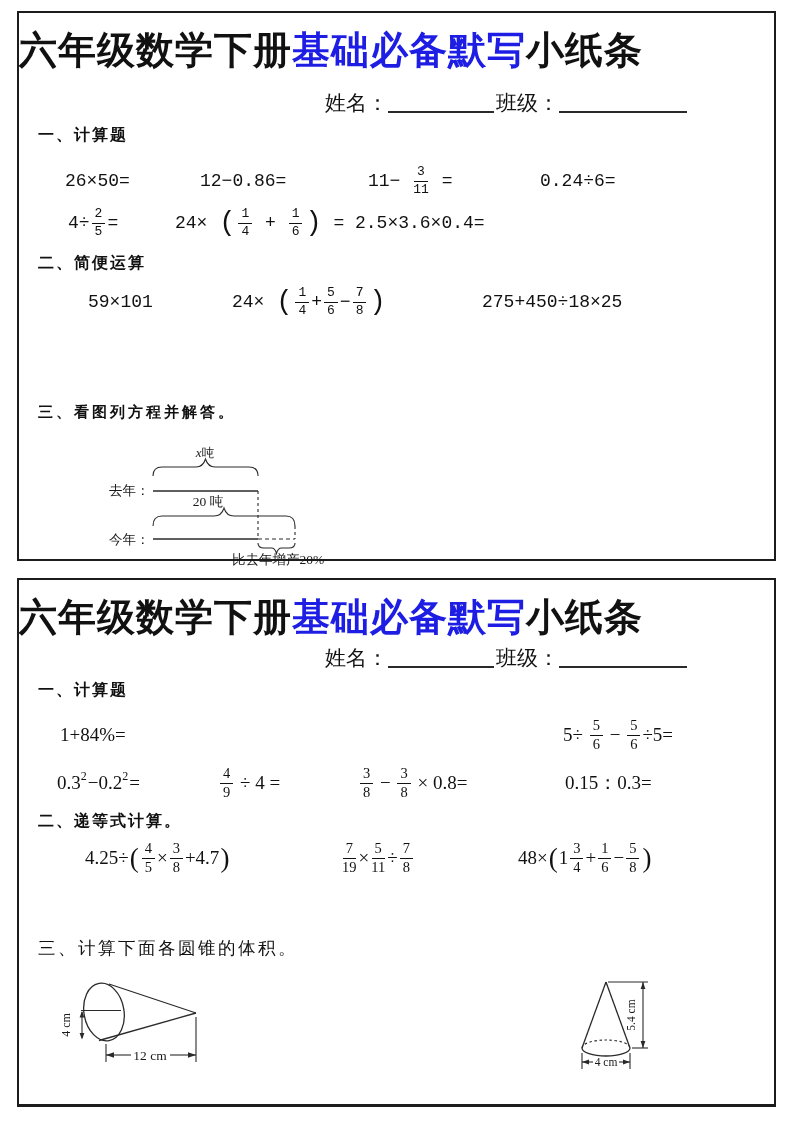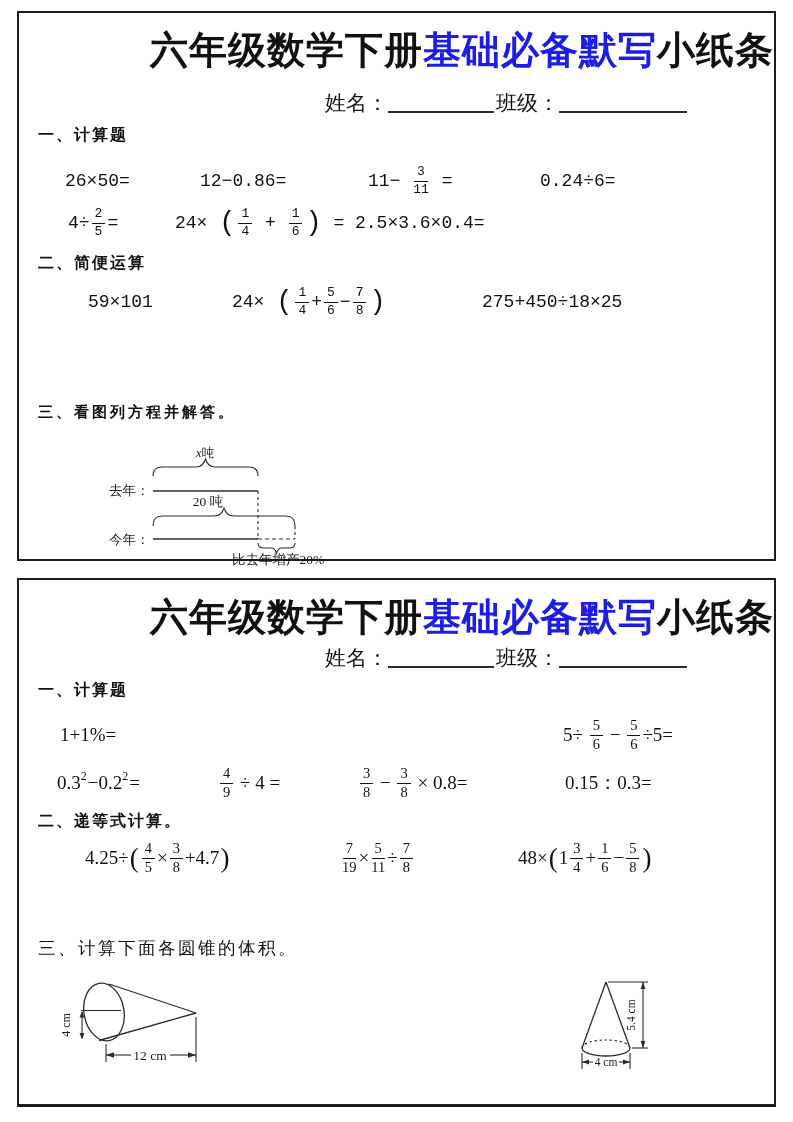--- a/index.html
+++ b/index.html
@@ -1,21 +1,21 @@
 <!DOCTYPE html>
 <html><head>
 <meta charset="utf-8">
 <style>
   html,body{margin:0;padding:0;background:#ffffff;}
   .page{position:relative;width:793px;height:1122px;background:#ffffff;overflow:hidden;
         font-family:"Liberation Sans","DejaVu Sans",sans-serif;color:#111;}
   .panel{position:absolute;left:17px;width:755px;background:#fff;border:2px solid #1c1c1c;}
   #panel1{top:11px;height:546px;}
   #panel2{top:578px;height:524px;border-bottom-width:3px;}
-  .title{position:absolute;top:12px;left:0;right:0;text-align:right;
+  .title{position:absolute;top:12px;left:0;right:0;text-align:left;
          font-size:38px;font-weight:bold;letter-spacing:1px;white-space:nowrap;}
   .title .hl{color:#1d1de4;}
   .nameline{position:absolute;left:306px;top:76px;font-family:"Liberation Serif","DejaVu Serif",serif;
             font-size:21px;white-space:nowrap;}
   #panel2 .nameline{top:64px;}
   .blank{display:inline-block;border-bottom:2px solid #2a2a2a;height:20px;vertical-align:-3px;}
   .blank.w1{width:106px;margin-right:2px;}
   .blank.w2{width:128px;}
   .heading{position:absolute;left:19px;font-size:16px;font-weight:bold;letter-spacing:2px;white-space:nowrap;}
   .heading.big{font-size:15px;letter-spacing:3px;}
@@ -88,21 +88,21 @@
 
   <div class="panel" id="panel2">
     <div class="title"><span>六年级数学下册</span><span class="hl">基础必备默写</span><span>小纸条</span></div>
 
     <div class="nameline">
       <span>姓名：</span><span class="blank w1"></span><span>班级：</span><span class="blank w2"></span>
     </div>
 
     <div class="heading" style="top:100px">一、计算题</div>
 
-    <div class="expr" style="left:41px;top:132px"><span class="mt">1+1%=</span></div>
+    <div class="expr" style="left:41px;top:132px"><span class="mt">1+84%=</span></div>
     <div class="expr" style="left:544px;top:132px"><span class="mt">5÷ </span><span class="frac"><span class="num">5</span><span class="den">6</span></span><span class="mt"> − </span><span class="frac"><span class="num">5</span><span class="den">6</span></span><span class="mt">÷5=</span></div>
 
     <div class="expr" style="left:38px;top:180px"><span class="mt">0.3</span><sup>2</sup><span class="mt">−0.2</span><sup>2</sup><span class="mt">=</span></div>
     <div class="expr" style="left:199px;top:180px"><span class="frac"><span class="num">4</span><span class="den">9</span></span><span class="mt"> ÷ 4 =</span></div>
     <div class="expr" style="left:339px;top:180px"><span class="frac"><span class="num">3</span><span class="den">8</span></span><span class="mt"> − </span><span class="frac"><span class="num">3</span><span class="den">8</span></span><span class="mt"> × 0.8=</span></div>
     <div class="expr" style="left:546px;top:180px"><span class="mt">0.15：0.3=</span></div>
 
     <div class="heading" style="top:231px">二、递等式计算。</div>
 
     <div class="expr" style="left:66px;top:255px"><span class="mt">4.25÷</span><span class="bigp">(</span><span class="frac"><span class="num">4</span><span class="den">5</span></span><span class="mt">×</span><span class="frac"><span class="num">3</span><span class="den">8</span></span><span class="mt">+4.7</span><span class="bigp">)</span></div>

